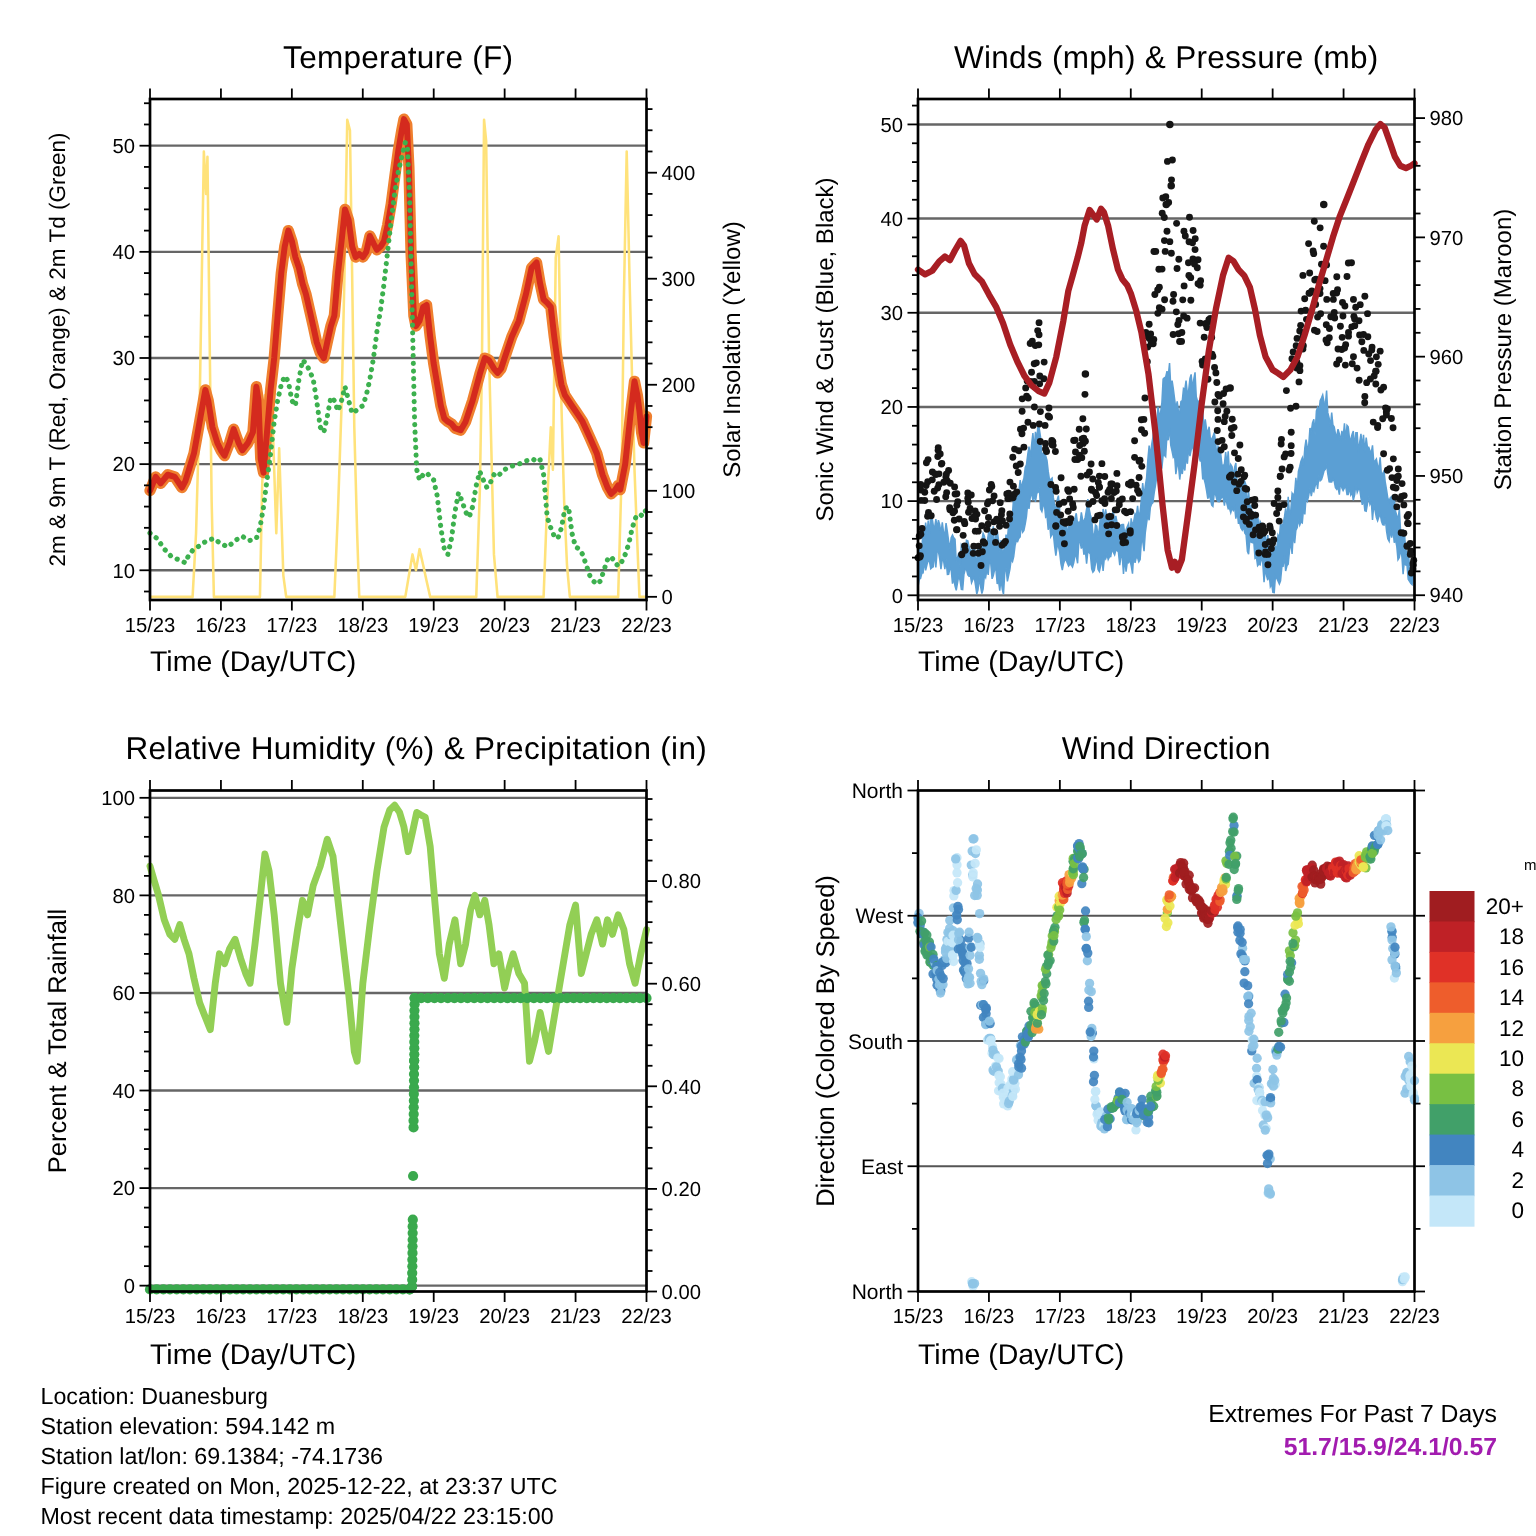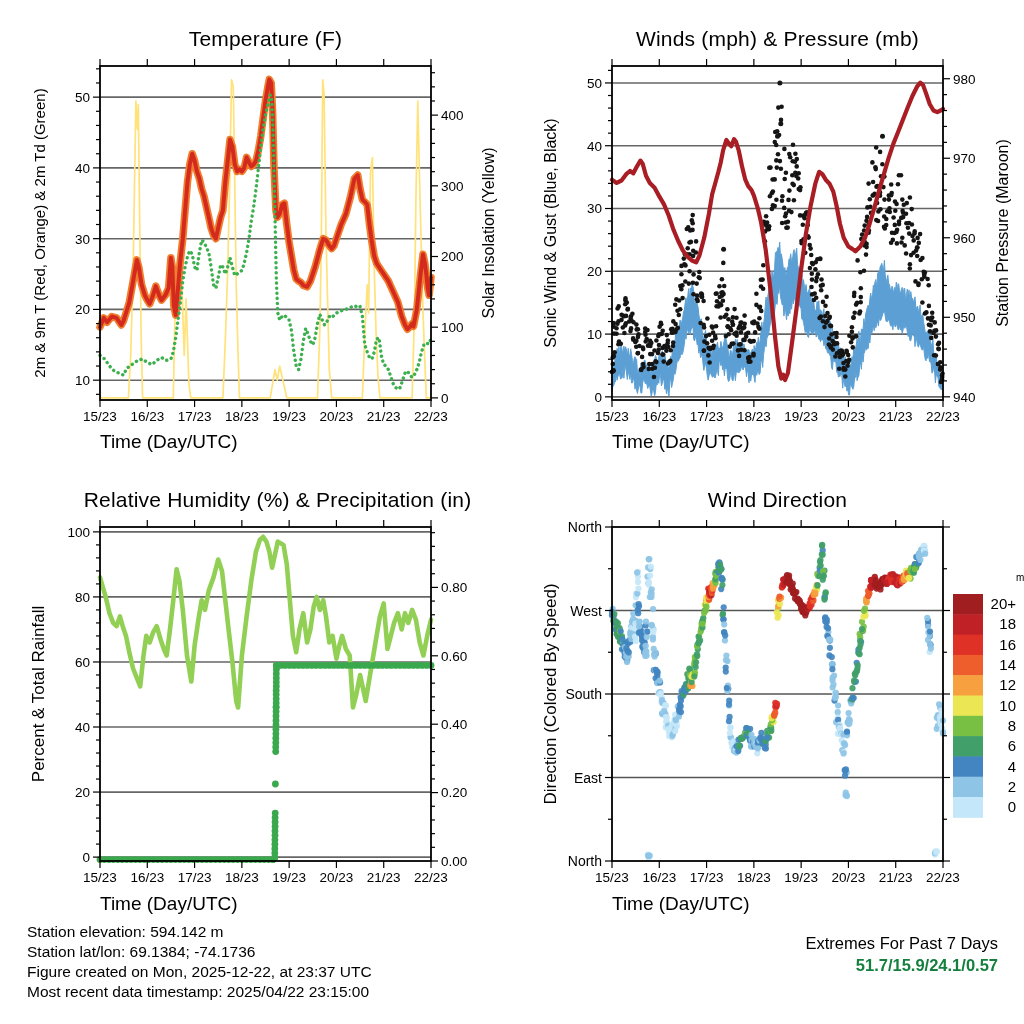--- a/index.html
+++ b/index.html
@@ -2090,23 +2090,24 @@
   <div class="vlab" style="left:39px;top:233px;font-size:15px;">2m &amp; 9m T (Red, Orange) &amp; 2m Td (Green)</div>
   <div class="vlab" style="left:489px;top:233px;">Solar Insolation (Yellow)</div>
   <div class="vlab" style="left:551px;top:233px;">Sonic Wind &amp; Gust (Blue, Black)</div>
   <div class="vlab" style="left:1003px;top:233px;">Station Pressure (Maroon)</div>
   <div class="vlab big" style="left:39px;top:694px;">Percent &amp; Total Rainfall</div>
   <div class="vlab big" style="left:551px;top:694px;">Direction (Colored By Speed)</div>
 
   <div class="abs legend-title" style="left:991px;top:572px;">mph</div>
 
   <div class="abs footer" style="left:27px;top:922px;">
+    <div>Location: Duanesburg</div>
     <div>Station elevation: 594.142 m</div>
     <div>Station lat/lon: 69.1384; -74.1736</div>
     <div>Figure created on Mon, 2025-12-22, at 23:37 UTC</div>
     <div>Most recent data timestamp: 2025/04/22 23:15:00</div>
   </div>
 
   <div class="abs extremes" style="left:622px;top:932px;width:376px;">
     <div>Extremes For Past 7 Days</div>
-    <div class="vals" id="extremes-vals" style="color: #15803d;">51.7/15.9/24.1/0.57</div>
+    <div class="vals" id="extremes-vals" style="color: #a21caf;">51.7/15.9/24.1/0.57</div>
   </div>
 </div>
 
 </body></html>

